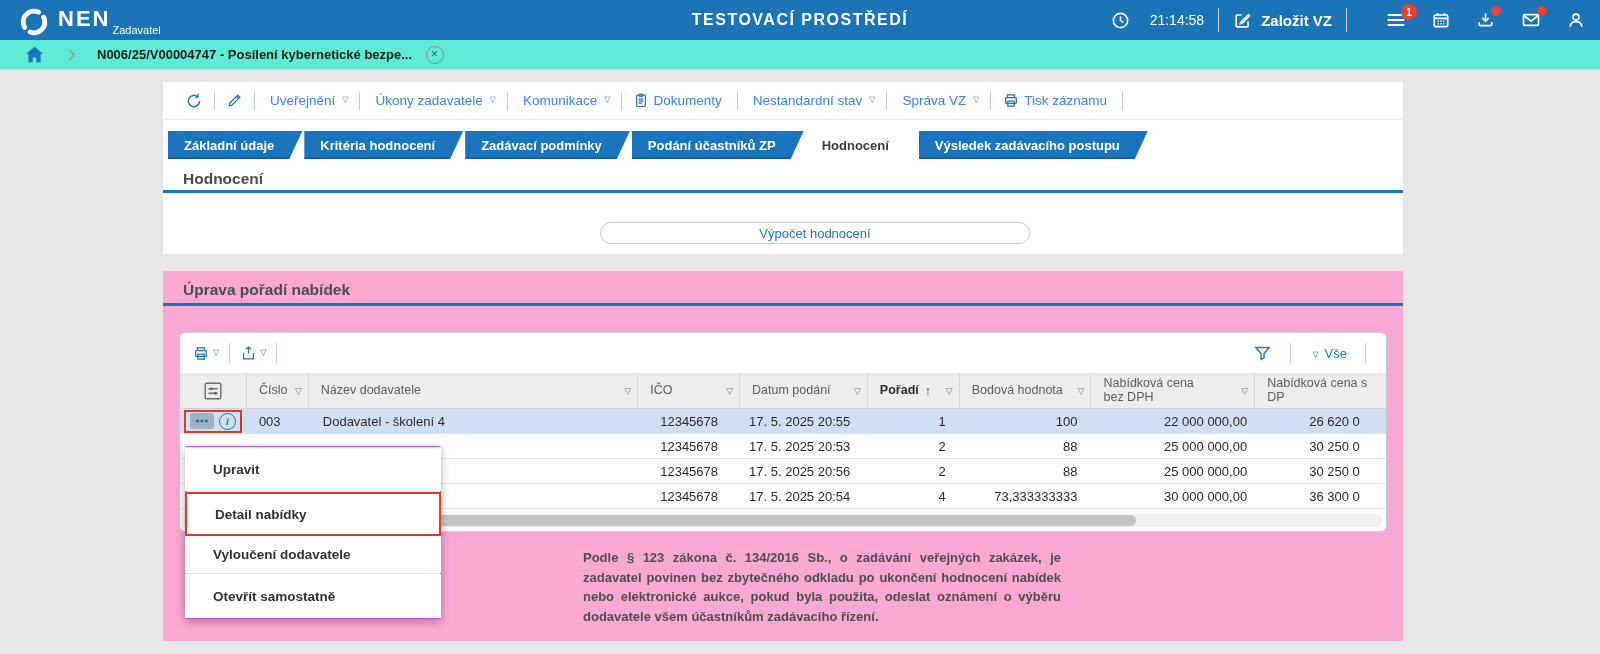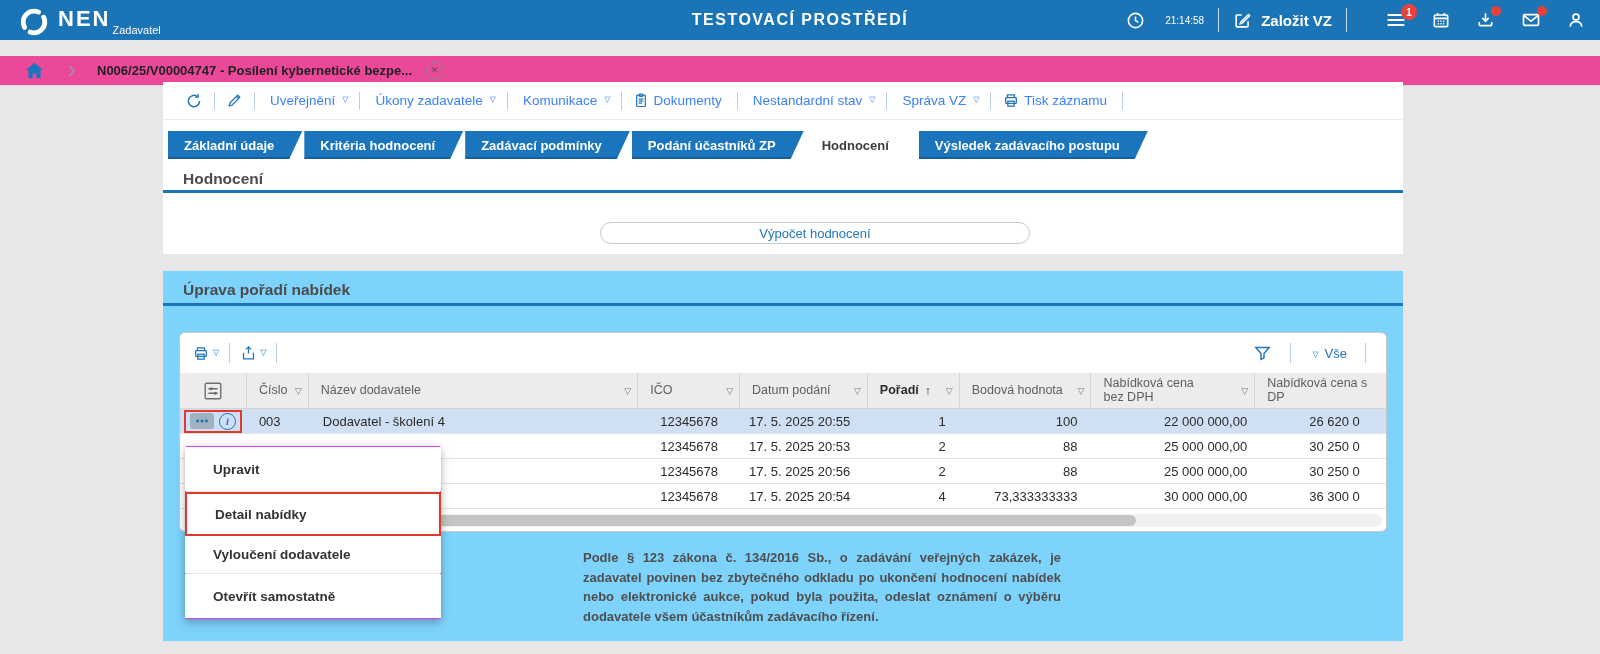--- a/index.html
+++ b/index.html
@@ -10,37 +10,37 @@
   
   .topbar { position:absolute; left:0; top:0; width:1600px; height:40px; background:#1b74b6; color:#fff; }
   .brand { position:absolute; left:18px; top:4px; display:flex; align-items:flex-start; }
   .brand-logo { margin-top:2px; }
   .brand-name { font-size:22px; font-weight:bold; letter-spacing:2px; margin-left:8px; line-height:1; margin-top:4px; }
   .brand-sub { font-size:11px; margin-left:2px; margin-top:20px; }
   .env-title { position:absolute; left:0; right:0; top:0; height:40px; display:flex; align-items:center; justify-content:center; font-size:16px; font-weight:bold; letter-spacing:1.5px; }
   .tb-right { position:absolute; right:14px; top:0; height:40px; display:flex; align-items:center; }
   .tb-item { display:flex; align-items:center; position:relative; cursor:default; }
   .tb-sep { width:1px; height:24px; background:rgba(255,255,255,.75); margin:0 14px; }
-  .tb-time { font-size:10px; margin-left:20px; }
+  .tb-time { font-size:14px; margin-left:20px; }
   .tb-create { font-size:15px; font-weight:bold; margin-left:9px; }
   .tb-ico { margin-left:24px; position:relative; }
   .tb-ico:first-child { margin-left:0; }
   .badge { position:absolute; top:-6px; right:-10px; min-width:16px; height:16px; border-radius:8px; background:#e8413a; color:#fff; font-size:10px; font-weight:bold; display:flex; align-items:center; justify-content:center; padding:0 4px; }
   .dot { position:absolute; top:-4px; right:-5px; width:10px; height:10px; border-radius:50%; background:#e8413a; }
 
   
-  .crumbbar { position:absolute; left:0; top:40px; width:1600px; height:30px; background:#ec4899; border-bottom:1px solid #d9d9d9; display:flex; align-items:center; padding-left:25px;margin-top:16px; }
+  .crumbbar { position:absolute; left:0; top:40px; width:1600px; height:30px; background:#5eead4; border-bottom:1px solid #d9d9d9; display:flex; align-items:center; padding-left:25px; }
   .crumb-chev { margin:0 20px 0 22px; }
   .crumb-title { font-size:13px; font-weight:bold; color:#222; }
   .crumb-close { width:18px; height:18px; border:1.5px solid #8a8a8a; border-radius:50%; margin-left:14px; position:relative; cursor:pointer; }
   .crumb-close::after { content:"\2715"; position:absolute; left:0; top:0; width:15px; height:15px; display:flex; align-items:center; justify-content:center; font-size:9px; color:#555; }
 
   
   .section1 { position:absolute; left:163px; top:82px; width:1240px; height:172px; background:#fff; }
-  .section2 { position:absolute; left:163px; top:271px; width:1240px; height:370px; background:#7dd3fc; }
+  .section2 { position:absolute; left:163px; top:271px; width:1240px; height:370px; background:#f9a8d4; }
   .blue-rule { position:absolute; left:0; width:100%; height:3px; background:#1b75bc; }
 
   
   .rec-toolbar { position:absolute; left:0; top:0; width:100%; height:38px; display:flex; align-items:center; padding-left:22px; border-bottom:1px solid #ececec; color:#3b82f6; }
   .rt-sep { width:1px; height:18px; background:#b9cede; margin:0 11px; }
   .rt-item { display:flex; align-items:center; font-size:13.5px; cursor:pointer; white-space:nowrap; }
   .rt-item .lbl { margin:0 4px; }
   .dd::after { content:"\25BD"; font-size:8px; position:relative; top:-1px; margin-left:3px; }
 
   

